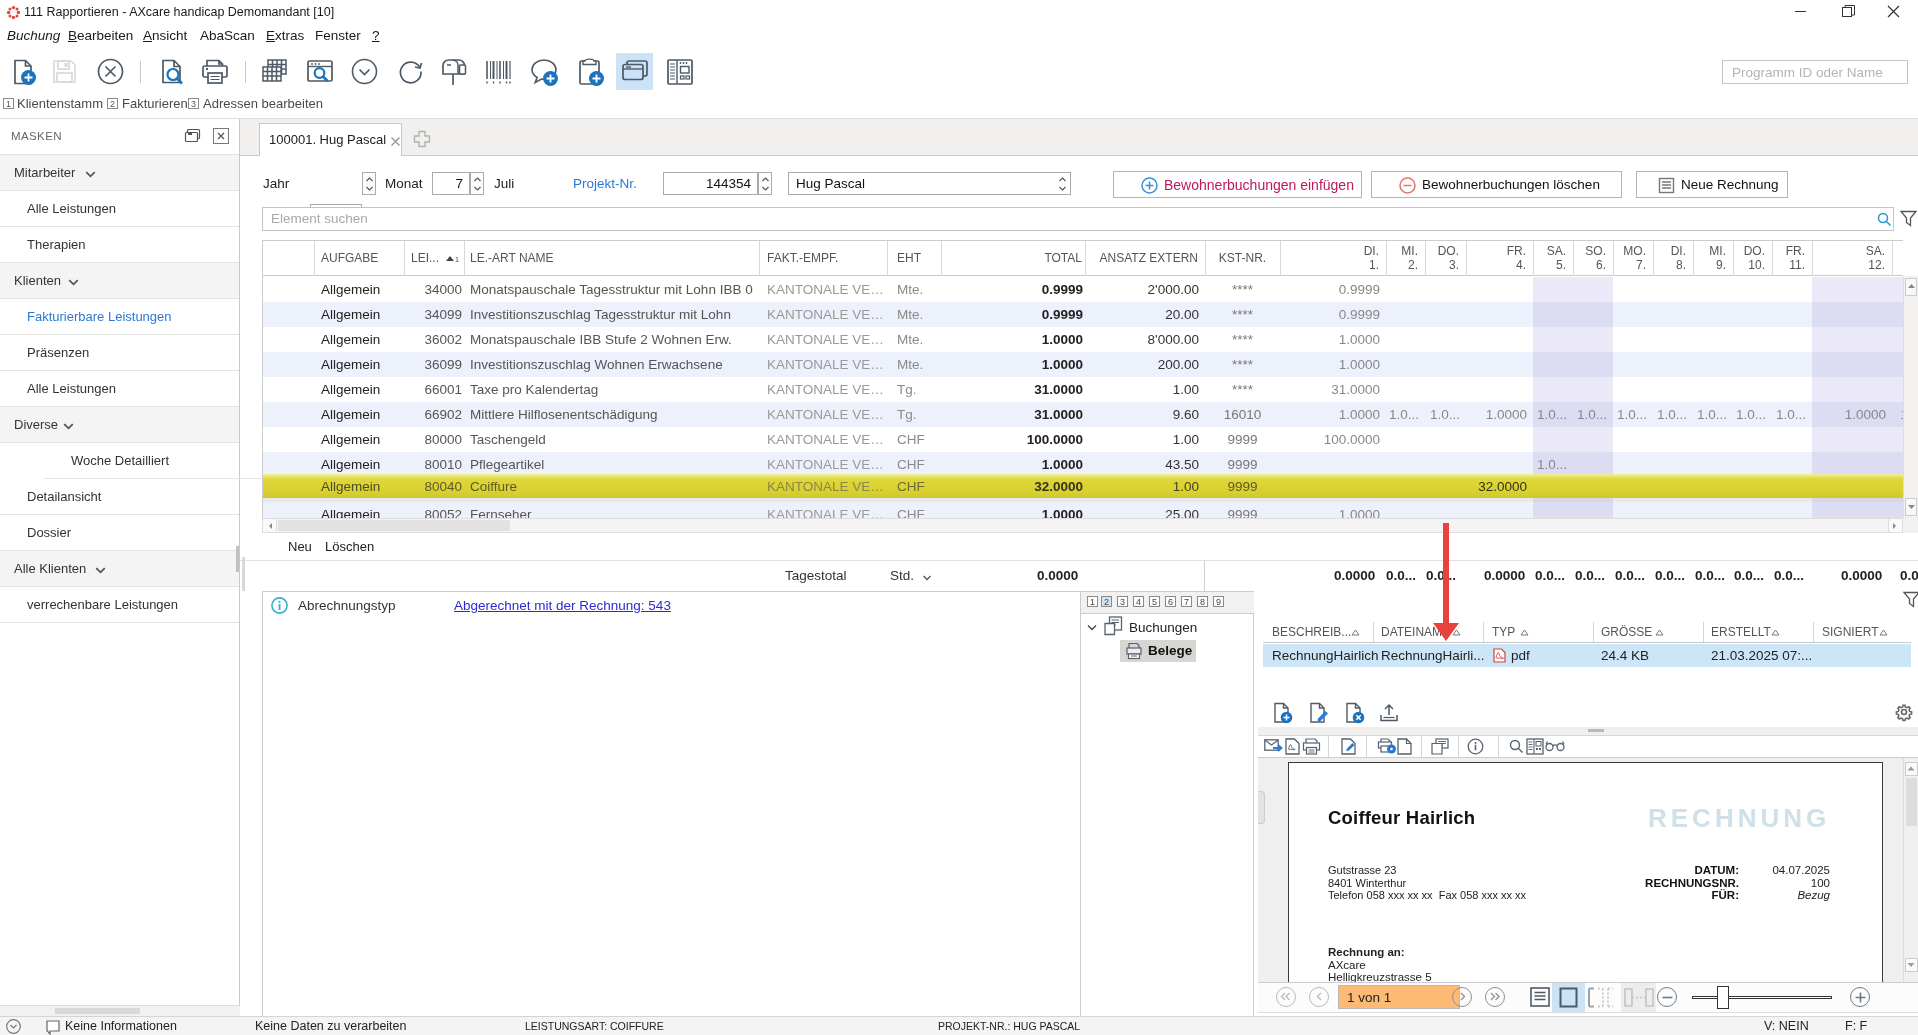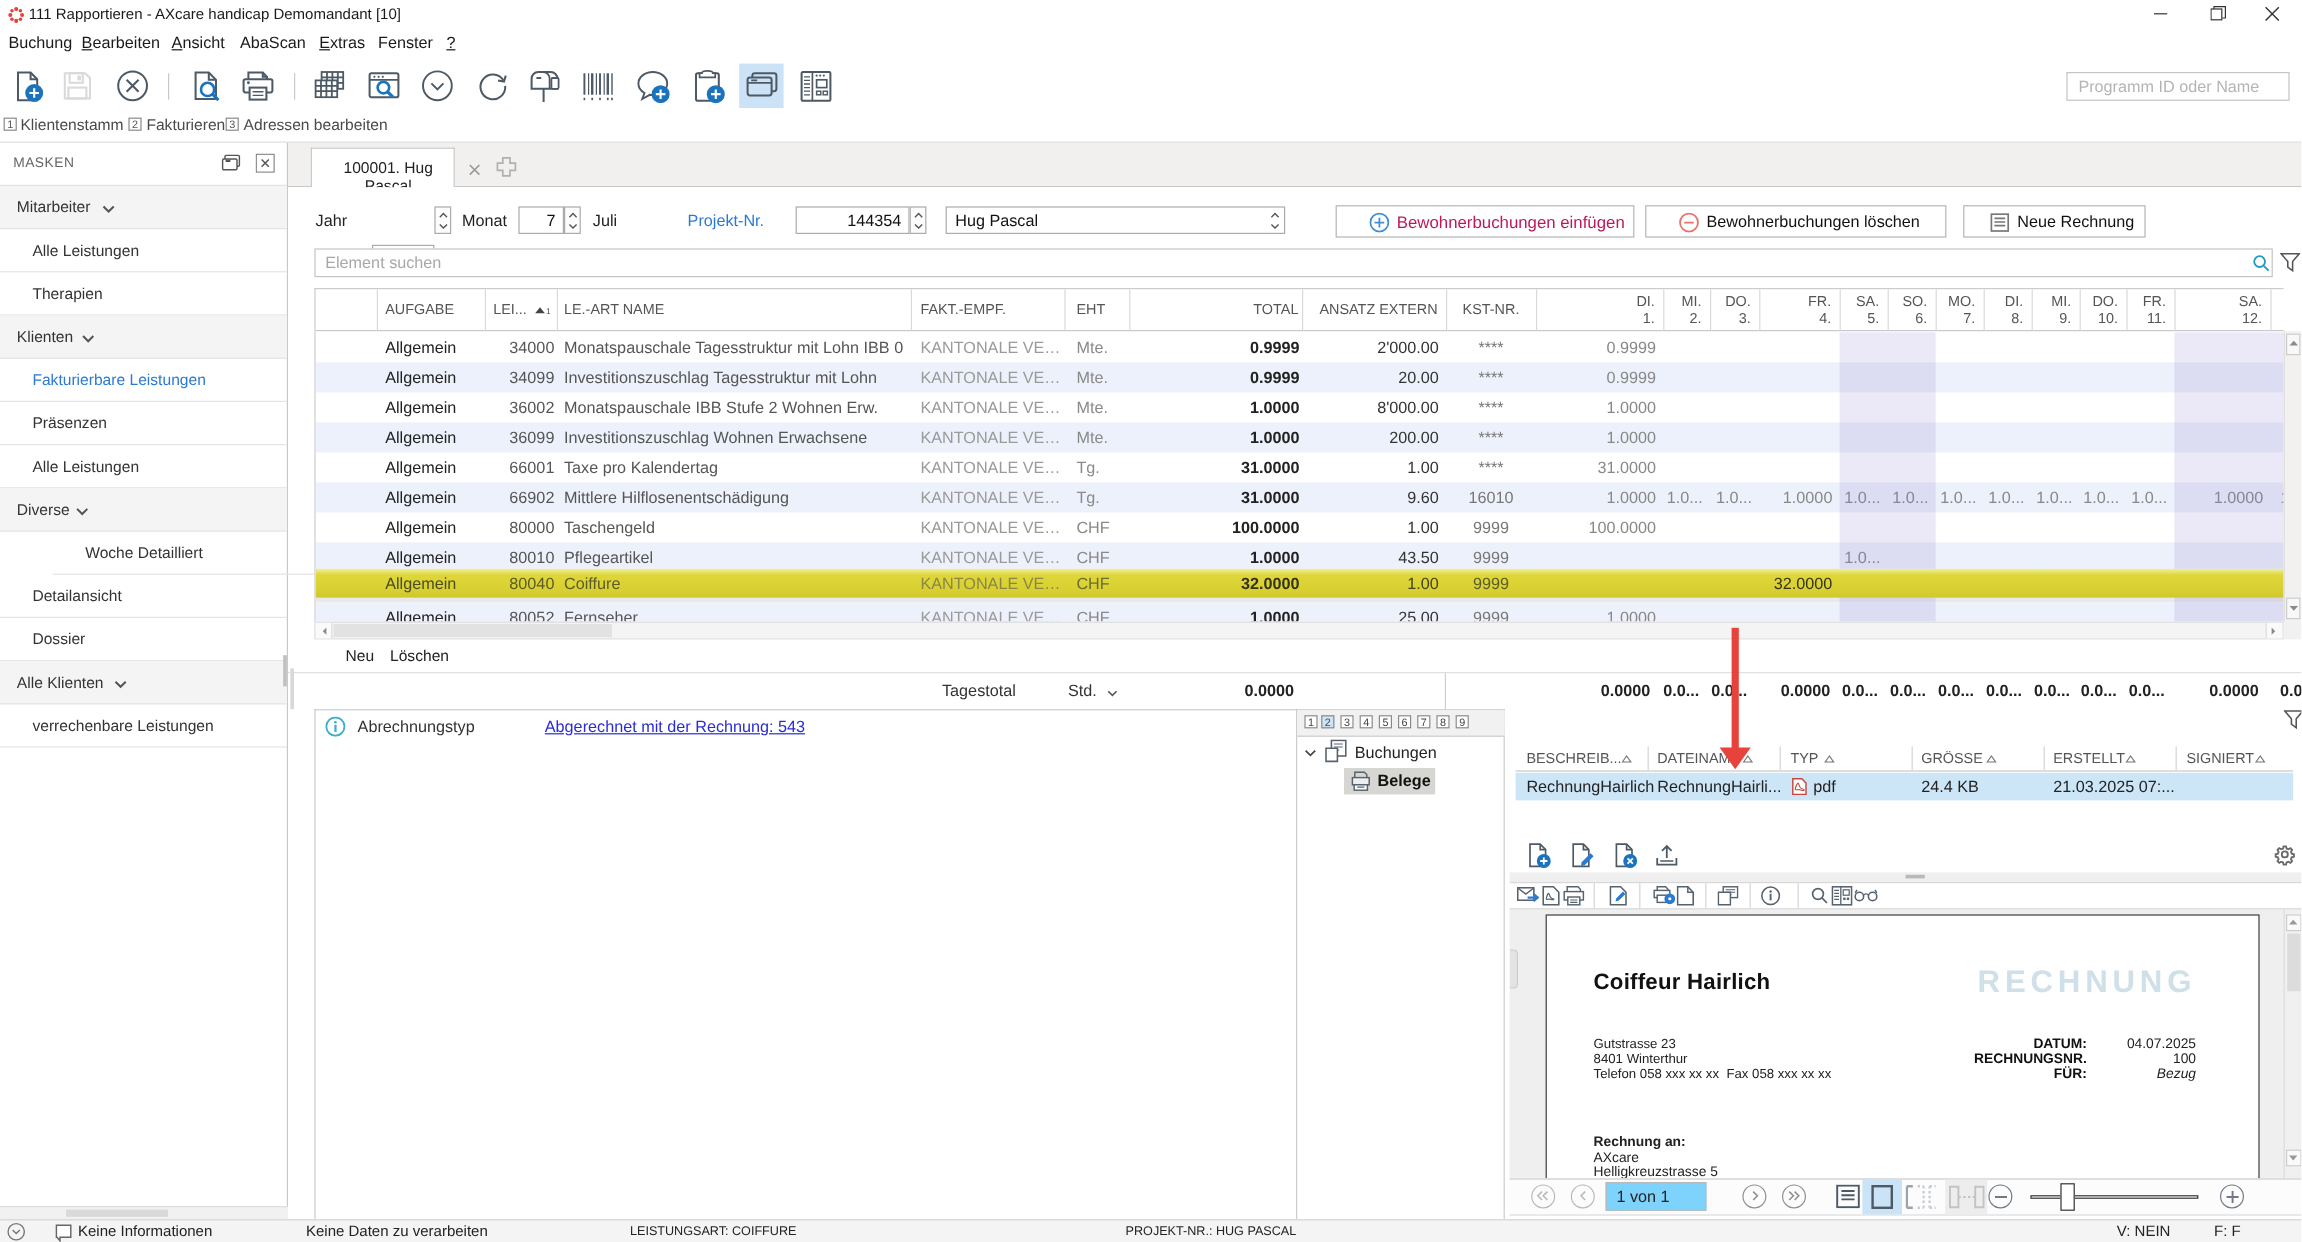--- a/index.html
+++ b/index.html
@@ -30,21 +30,21 @@
     <svg class="abs" style="left:1842px;top:5px" width="13" height="13" viewBox="0 0 13 13">
       <rect x="0.5" y="2.5" width="9" height="9" fill="none" stroke="#333" stroke-width="1"></rect>
       <path d="M3 2.5 V0.5 H12.5 V10 H10" fill="none" stroke="#333" stroke-width="1"></path>
     </svg>
     <svg class="abs" style="left:1887px;top:5px" width="13" height="13" viewBox="0 0 13 13">
       <path d="M1 1 L12 12 M12 1 L1 12" stroke="#333" stroke-width="1.2"></path>
     </svg>
   </div>
 
   <div class="abs" style="left:0;top:24px;width:1918px;height:24px;background:#fff;font-size:13.5px;color:#1a1a1a;">
-    <span class="abs" style="left:7px;top:4px;">Buchung</span>
+    <span class="abs" style="left:7px;top:4px;font-style:italic;">Buchung</span>
     <span class="abs" style="left:68px;top:4px;"><u>B</u>earbeiten</span>
     <span class="abs" style="left:143px;top:4px;"><u>A</u>nsicht</span>
     <span class="abs" style="left:200px;top:4px;">AbaScan</span>
     <span class="abs" style="left:266px;top:4px;"><u>E</u>xtras</span>
     <span class="abs" style="left:315px;top:4px;">Fenster</span>
     <span class="abs" style="left:372px;top:4px;"><u>?</u></span>
   </div>
 
   <div id="toolbar" class="abs" style="left:0;top:48px;width:1534px;height:47px;background:#fff;">
 
@@ -257,21 +257,21 @@
           <span style="left:27px;">verrechenbare Leistungen</span>
         </div>
       <div class="abs" style="left:236px;top:427px;width:3px;height:26px;background:#c0c0c0;"></div>
       <div class="abs" style="left:0;top:886px;width:239px;height:10px;background:#f1f1f1;">
           <div class="abs" style="left:55px;top:2px;width:85px;height:6px;background:#dcdcdc;"></div>
         </div>
     </div>
   </div>
 
   <div class="abs" style="left:240px;top:119px;width:1678px;height:37px;background:#f1f0ef;border-bottom:1px solid #c9c9c9;"></div>
-  <div class="abs" style="left:259px;top:123px;width:120px;height:33px;background:#fff;border:1px solid #c9c9c9;border-bottom:none;text-align:center;">
+  <div class="abs" style="left:259px;top:123px;width:143px;height:33px;background:#fff;border:1px solid #c9c9c9;border-bottom:none;">
     <span class="abs" style="left:9px;top:8px;font-size:13px;color:#222;">100001. Hug Pascal</span>
     <svg class="abs" style="left:130px;top:12px" width="11" height="11" viewBox="0 0 11 11">
         <path d="M1.5 1.5 L9.5 9.5 M9.5 1.5 L1.5 9.5" stroke="#9a9a9a" stroke-width="1.4"></path>
       </svg>
   </div>
   <svg class="abs" style="left:413px;top:130px" width="18" height="18" viewBox="0 0 18 18">
     <path d="M6 1.5 H12 V6 H16.5 V12 H12 V16.5 H6 V12 H1.5 V6 H6 Z" fill="#f1f0ef" stroke="#b0b0b0" stroke-width="1.4"></path>
   </svg>
 
   <div id="formrow" class="abs" style="left:240px;top:156px;width:1678px;height:50px;background:#fff;">
@@ -854,21 +854,21 @@
       <div class="nav" style="left:18px;">
           <svg class="abs" style="left:3px;top:4px" width="11" height="9" viewBox="0 0 11 9">
             <path d="M5 1 L1.5 4.5 L5 8 M9.5 1 L6 4.5 L9.5 8" fill="none" stroke="#b9b9b9" stroke-width="1.3"></path>
           </svg>
         </div>
       <div class="nav" style="left:51px;">
           <svg class="abs" style="left:6px;top:4px" width="6" height="9" viewBox="0 0 6 9">
             <path d="M5 1 L1.5 4.5 L5 8" fill="none" stroke="#b9b9b9" stroke-width="1.3"></path>
           </svg>
         </div>
-      <div class="abs" style="left:80px;top:2px;width:84px;height:24px;border:1px solid #b9b9b9;background:#7dd3fc;">
+      <div class="abs" style="left:80px;top:2px;width:122px;height:24px;border:1px solid #b9b9b9;background:#fdba74;">
         <span class="abs" style="left:8px;top:4px;font-size:13.5px;color:#222;">1 von 1</span>
       </div>
       <div class="nav" style="left:194px;border-color:#8f8f8f;">
           <svg class="abs" style="left:7px;top:4px" width="6" height="9" viewBox="0 0 6 9">
             <path d="M1 1 L4.5 4.5 L1 8" fill="none" stroke="#8f8f8f" stroke-width="1.3"></path>
           </svg>
         </div>
       <div class="nav" style="left:227px;border-color:#8f8f8f;">
           <svg class="abs" style="left:4px;top:4px" width="11" height="9" viewBox="0 0 11 9">
             <path d="M1 1 L4.5 4.5 L1 8 M5.5 1 L9 4.5 L5.5 8" fill="none" stroke="#8f8f8f" stroke-width="1.3"></path>

